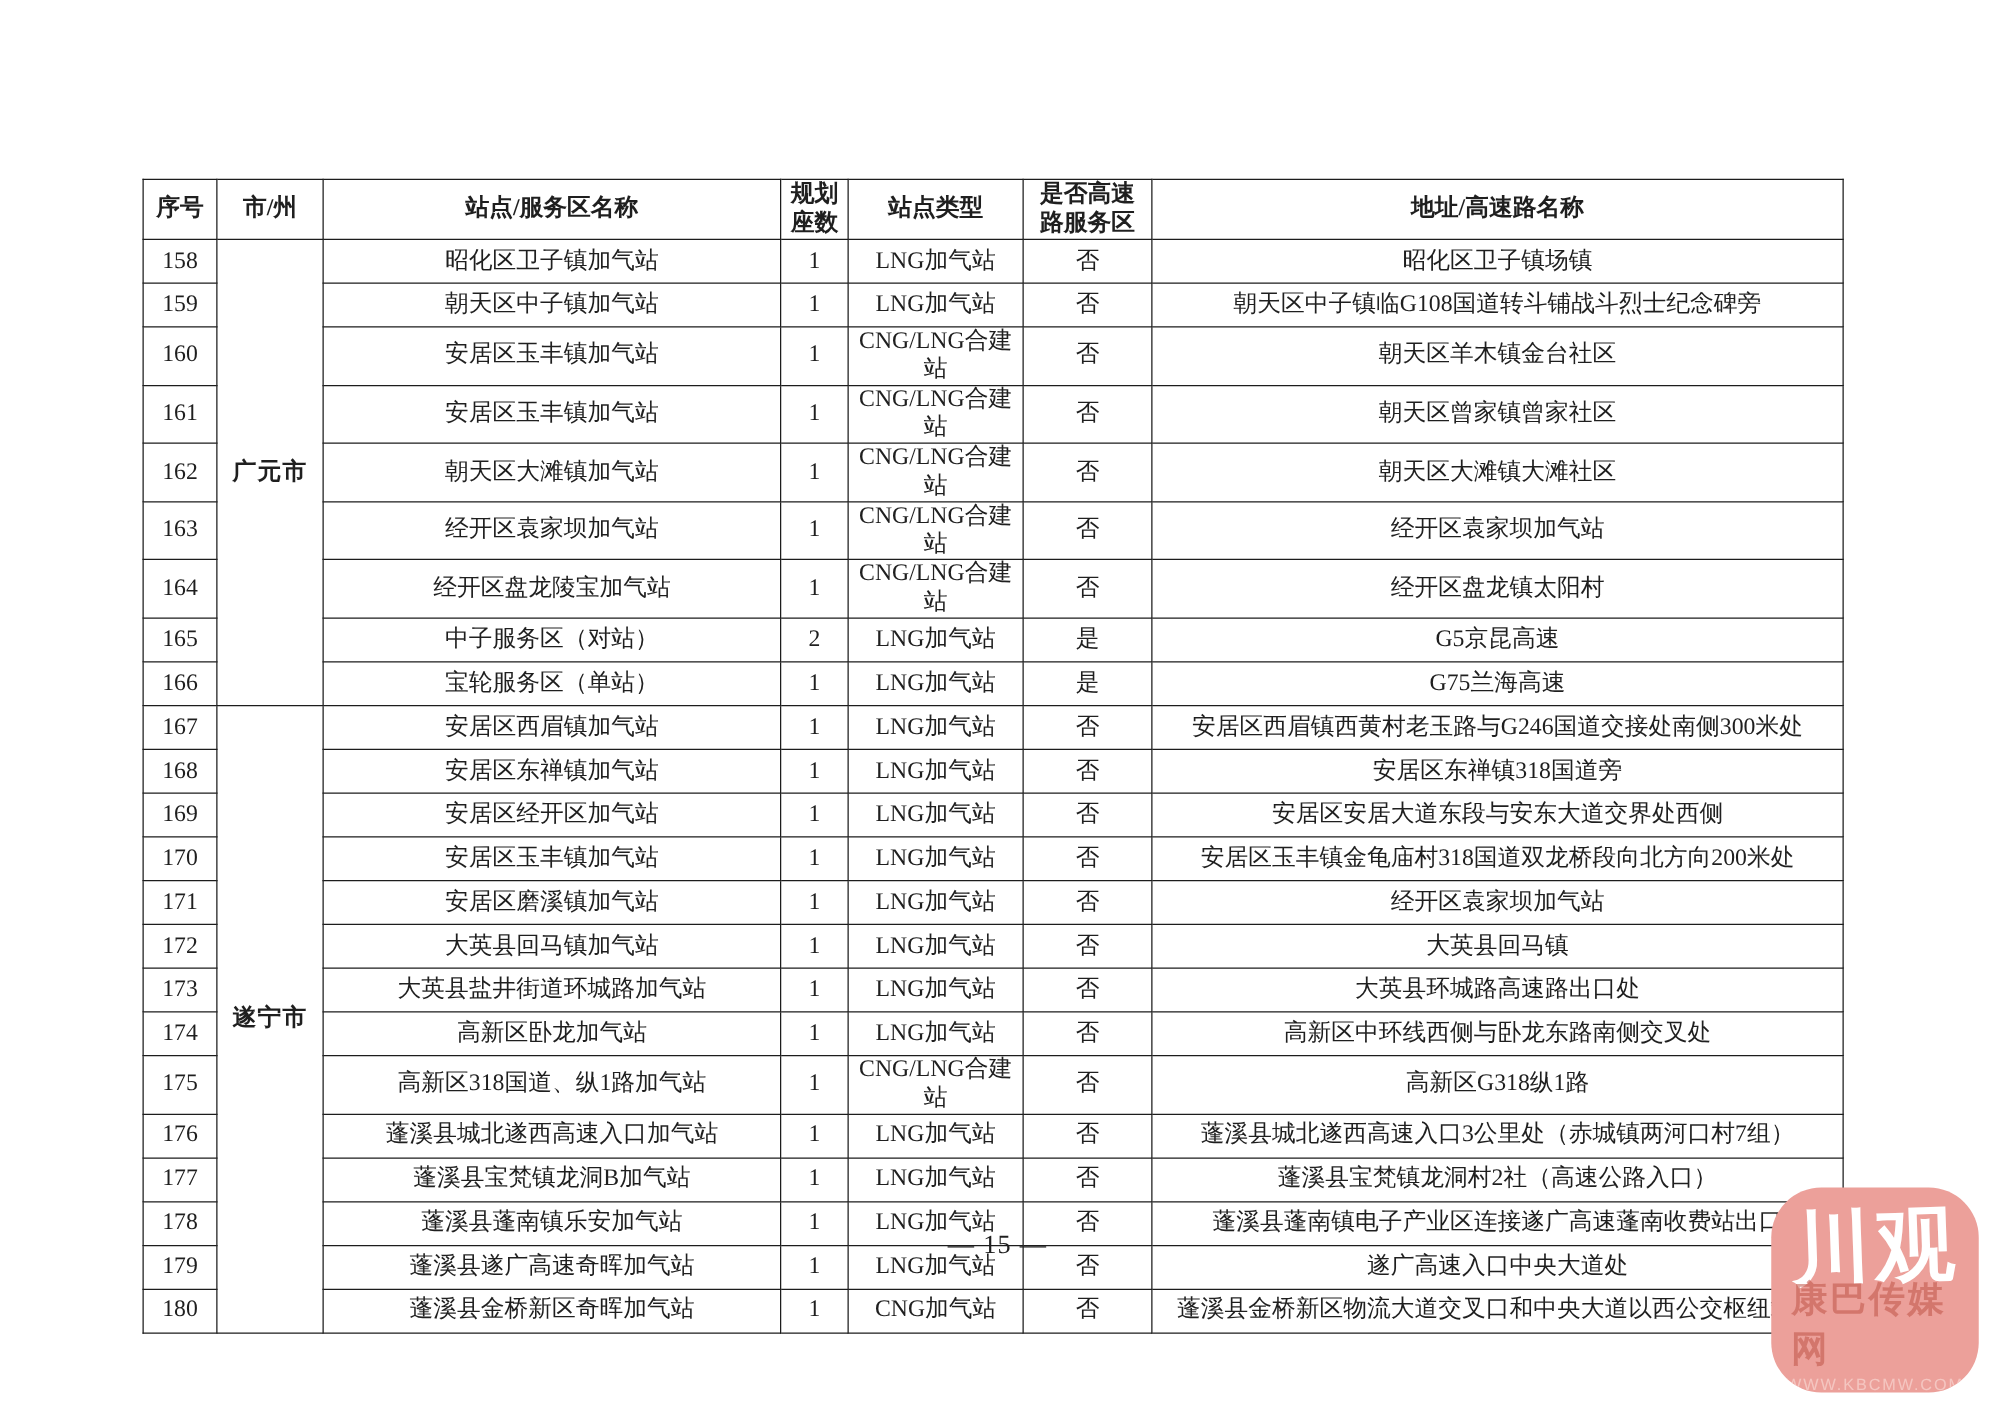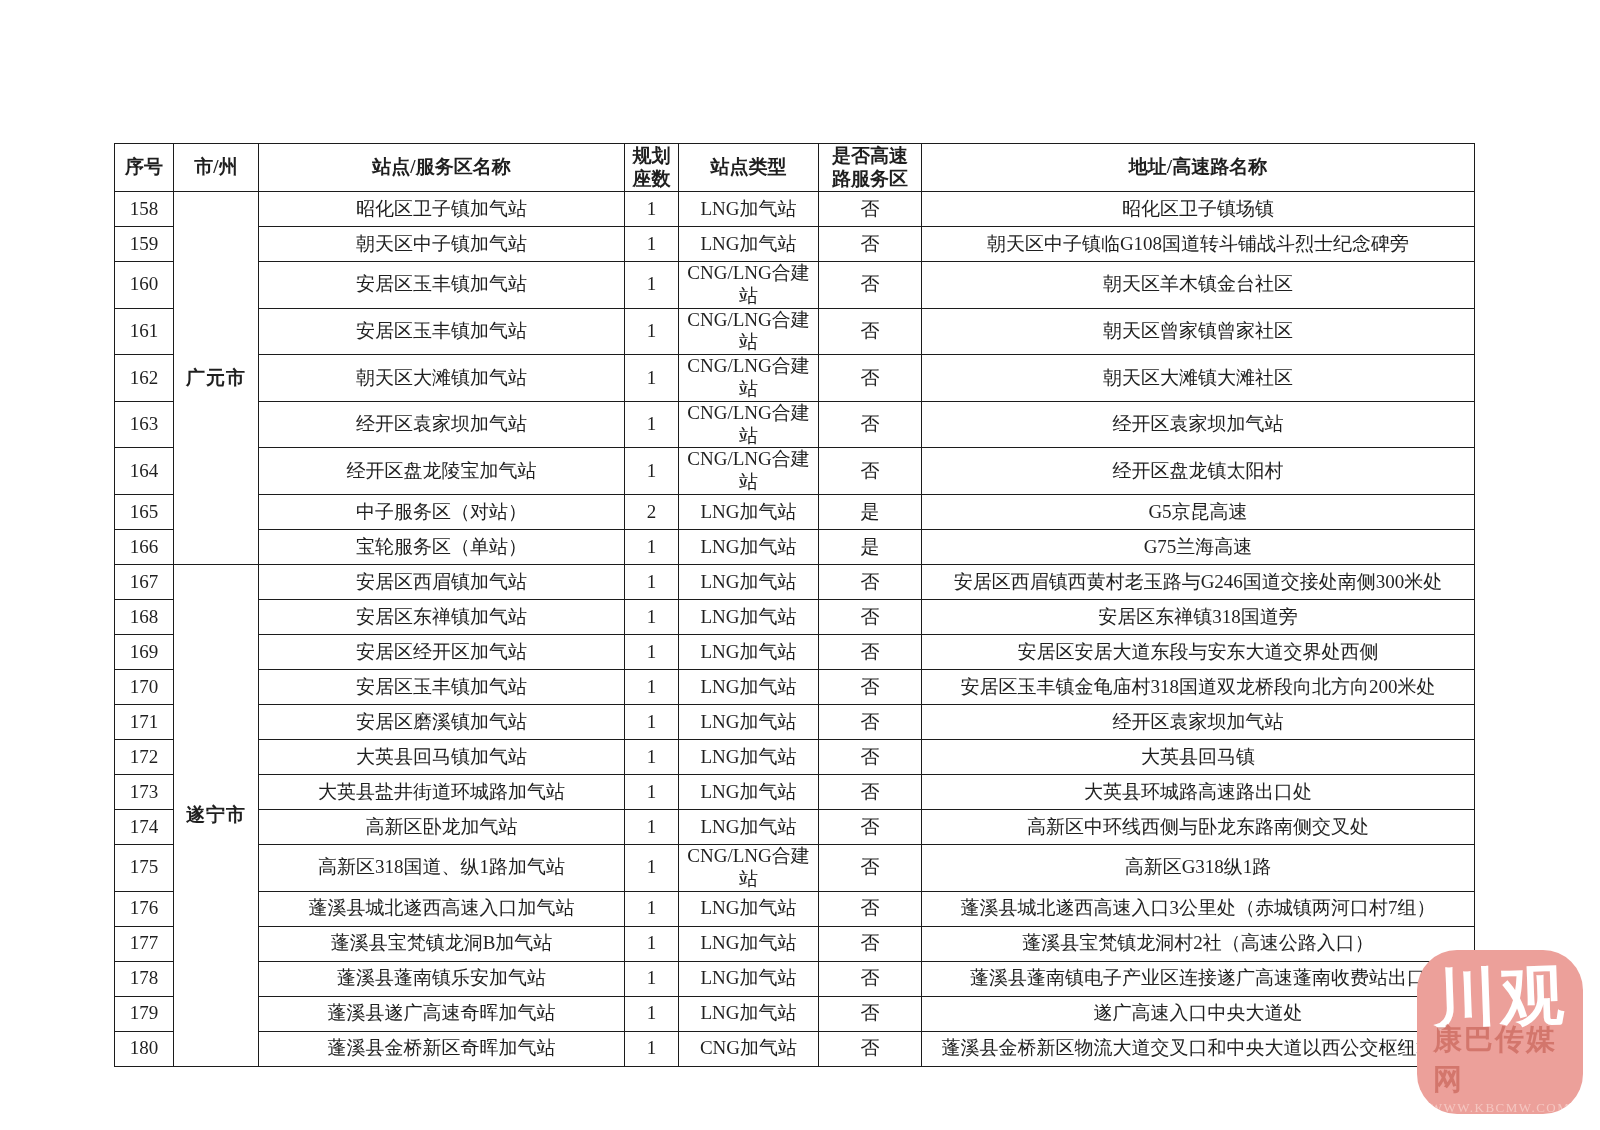--- a/index.html
+++ b/index.html
@@ -77,21 +77,21 @@
     font-weight: bold;
     margin-top: -10px;
     letter-spacing: 2px;
     opacity: 0.55;
     margin-left: 16px;
   }
   .wm-url {
     font-size: 13px;
     letter-spacing: 1.5px;
     margin-top: 0px;
-    font-family: Liberation Serif, serif;
+    font-family: Liberation Sans, sans-serif;
     opacity: 0.85;
   }
 </style>
 </head>
 <body>
 
 <div class="page">
 
   <table class="gas-table">
     <colgroup>
@@ -299,20 +299,21 @@
           <td>180</td>
           <td>蓬溪县金桥新区奇晖加气站</td>
           <td>1</td>
           <td>CNG加气站</td>
           <td>否</td>
           <td>蓬溪县金桥新区物流大道交叉口和中央大道以西公交枢纽站旁</td>
         </tr>
       </tbody>
   </table>
 
+  <div class="page-number">— 15 —</div>
 
   <div class="watermark" style="background: rgb(236, 160, 154);">
     <span class="wm-title" style="color: rgb(255, 255, 255);">川观</span>
     <span class="wm-sub" style="color: rgb(192, 85, 72);">康巴传媒网</span>
     <span class="wm-url" style="color: rgb(246, 205, 200);">WWW.KBCMW.COM</span>
   </div>
 
 </div>
 
 </body></html>

